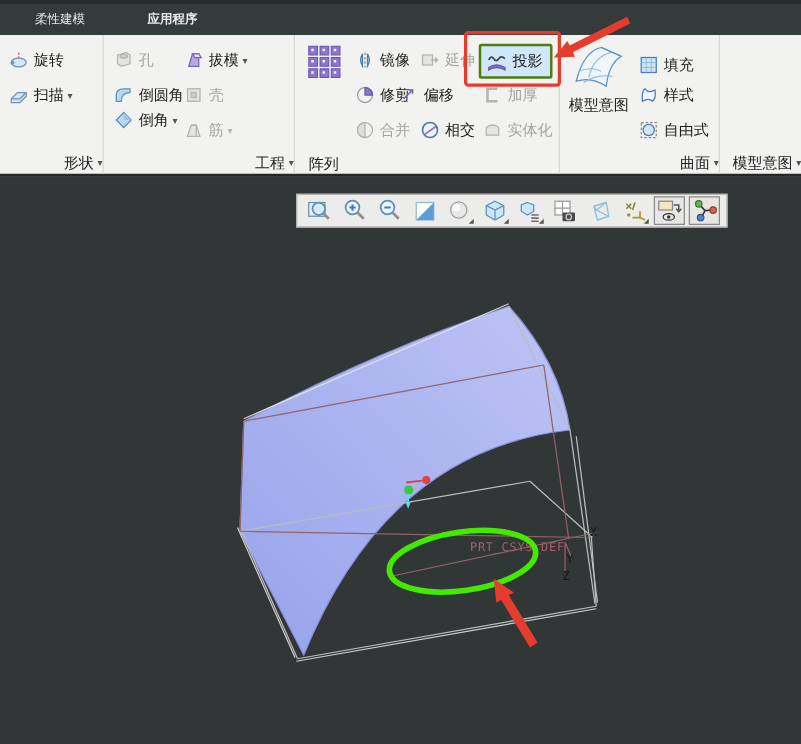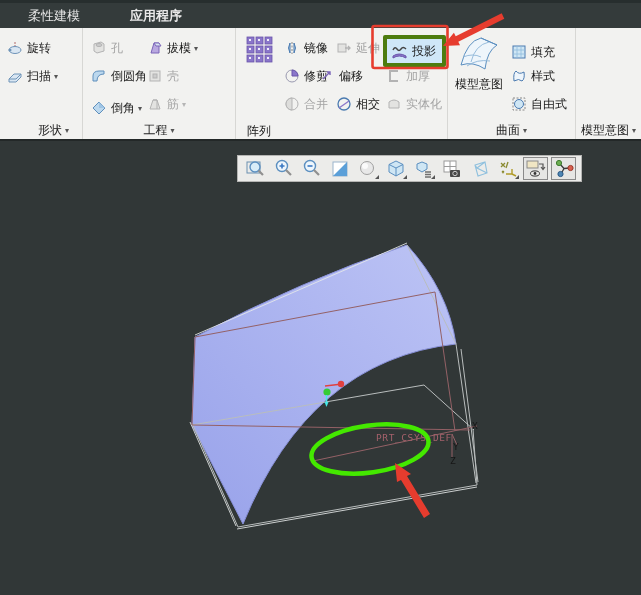--- a/index.html
+++ b/index.html
@@ -3,37 +3,37 @@
 <meta charset="utf-8">
 <style>
   html,body{margin:0;padding:0;}
   body{width:641px;height:595px;position:relative;overflow:hidden;
        font-family:"Liberation Sans","DejaVu Sans",sans-serif;
        background:#313737;-webkit-font-smoothing:antialiased;}
   
   #titlebar{position:absolute;left:0;top:0;width:641px;height:28px;
     background:#343b3b;border-top:3px solid #272e2e;box-sizing:border-box;
     display:flex;align-items:center;}
-  .tab{color:#e8e8e8;font-size:13px;padding:0 14px;height:25px;line-height:25px;cursor:default;}
+  .tab{color:#e8e8e8;font-size:10px;padding:0 14px;height:25px;line-height:25px;cursor:default;}
   #tab-flex{margin-left:14px;}
   #tab-app{margin-left:22px;font-weight:bold;}
   
   #ribbon{position:absolute;left:0;top:28px;width:641px;height:113px;
     background:#f2f2f0;border-bottom:2px solid #232828;box-sizing:border-box;}
   .group{position:absolute;top:0;height:111px;border-right:1px solid #d7d7d4;box-sizing:border-box;}
-  .glabel{position:absolute;top:94px;left:0;right:0;text-align:center;
+  .glabel{position:absolute;top:94px;left:0;right:0;text-align:right;
     font-size:12px;color:#222;white-space:nowrap;}
-  .glabel.leftal{text-align:center;padding-left:25px;}
+  .glabel.leftal{text-align:right;padding-left:25px;}
   .caret{font-size:8px;color:#555;margin-left:3px;vertical-align:1px;}
   .rbtn{position:absolute;height:24px;display:flex;align-items:center;
     font-size:12px;color:#1b1b1b;white-space:nowrap;cursor:default;}
   .rbtn .ic{margin-right:4px;flex:none;}
   .rbtn.dis{color:#a3a3a3;}
   .rbtn.dis .caret{color:#b5b5b5;}
-  .rbtn.hl{background:#cfe7f8;border:4px solid #4d7c0f;border-radius:2px;
+  .rbtn.hl{background:#cfe7f8;border:2px solid #4d7c0f;border-radius:2px;
     padding:0 6px 0 4px;}
   .bigbtn{position:absolute;display:flex;flex-direction:column;align-items:center;
     font-size:12px;color:#1b1b1b;text-align:center;cursor:default;}
   .bigbtn .blb{margin-top:3px;white-space:nowrap;}
   
   #gtoolbar{position:absolute;left:237px;top:155px;height:27px;z-index:3;
     background:#ececea;border:1px solid #b5b5b3;box-sizing:border-box;
     display:flex;align-items:center;padding:0 5px;gap:3px;}
   .gbtn{width:25px;height:23px;position:relative;display:flex;align-items:center;
     justify-content:center;cursor:default;}
@@ -85,21 +85,21 @@
       </svg>
       <span>孔</span>
     </div>
     <div class="rbtn" style="left:8px;top:36px">
       <svg class="ic" width="16" height="16">
         <path d="M2,13 L2,8 Q2,3 8,3 L13,3 L13,6 Q6,6 6,13 Z" fill="#bcd8ee" stroke="#5f8fbc"></path>
       </svg>
       <span>倒圆角</span>
       <span class="caret">▾</span>
     </div>
-    <div class="rbtn" style="left:8px;top:68px">
+    <div class="rbtn" style="left:8px;top:56px">
       <svg class="ic" width="16" height="16">
         <path d="M8,2 L14,8 L8,14 L2,8 Z" fill="#bcd8ee" stroke="#5f8fbc"></path>
         <path d="M8,2 L14,8 L8,8 Z" fill="#9ec4e4"></path>
       </svg>
       <span>倒角</span>
       <span class="caret">▾</span>
     </div>
     <div class="rbtn" style="left:64px;top:8px">
       <svg class="ic" width="16" height="16">
         <path d="M4,13 L7,3 L12,3 L12,13 Z" fill="#b9a8e0" stroke="#7a64b8"></path>

